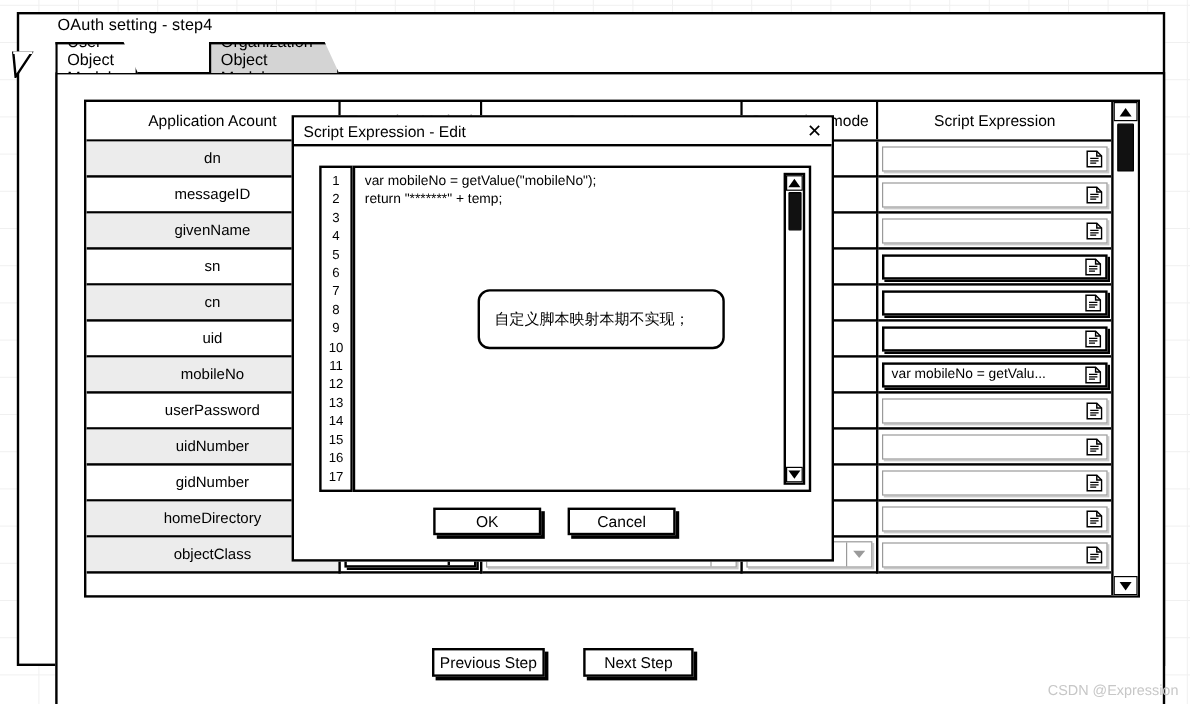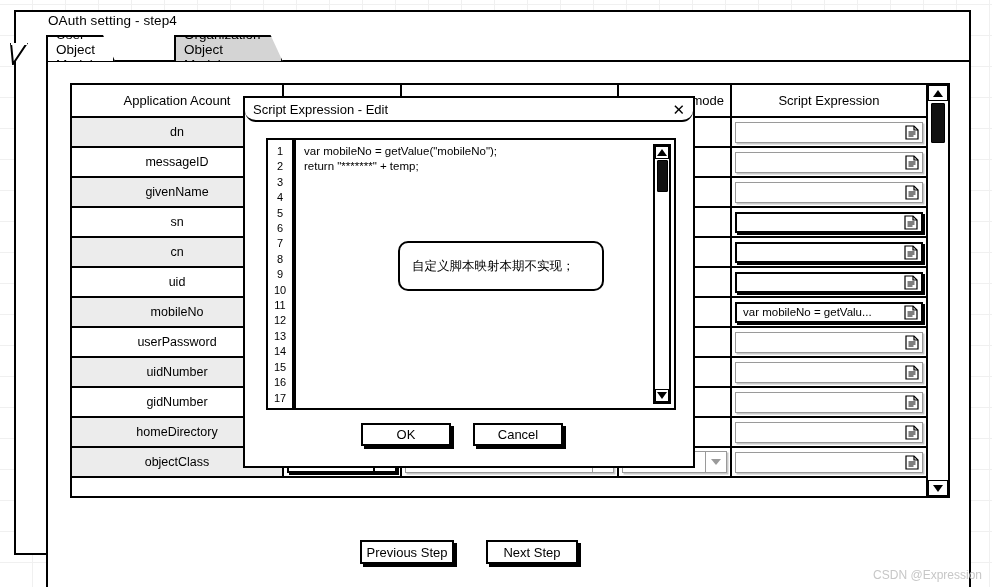--- a/index.html
+++ b/index.html
@@ -160,21 +160,20 @@
 
   
   #dialog{
     position:absolute;left:243px;top:96px;width:452px;height:372px;
     background:#fff;border:2px solid #000;box-sizing:border-box;z-index:40;
   }
   #dlg-title-bar{
     height:24px;border-bottom:2px solid #000;box-sizing:border-box;
     display:flex;align-items:center;justify-content:space-between;padding:0 8px 0 8px;
     background:#fff;
-    border-radius:11px;
   }
   #dlg-title{font-size:13px;color:#000;}
   #dlg-close{font-size:15px;font-weight:bold;line-height:1;cursor:pointer;}
   #editor-wrap{
     position:absolute;left:21px;top:40px;width:410px;height:272px;
     display:flex;box-sizing:border-box;
   }
   #gutter{
     width:28px;flex:0 0 28px;border:2px solid #000;box-sizing:border-box;background:#fff;
     padding:4px 0 0 0;display:flex;flex-direction:column;align-items:center;

